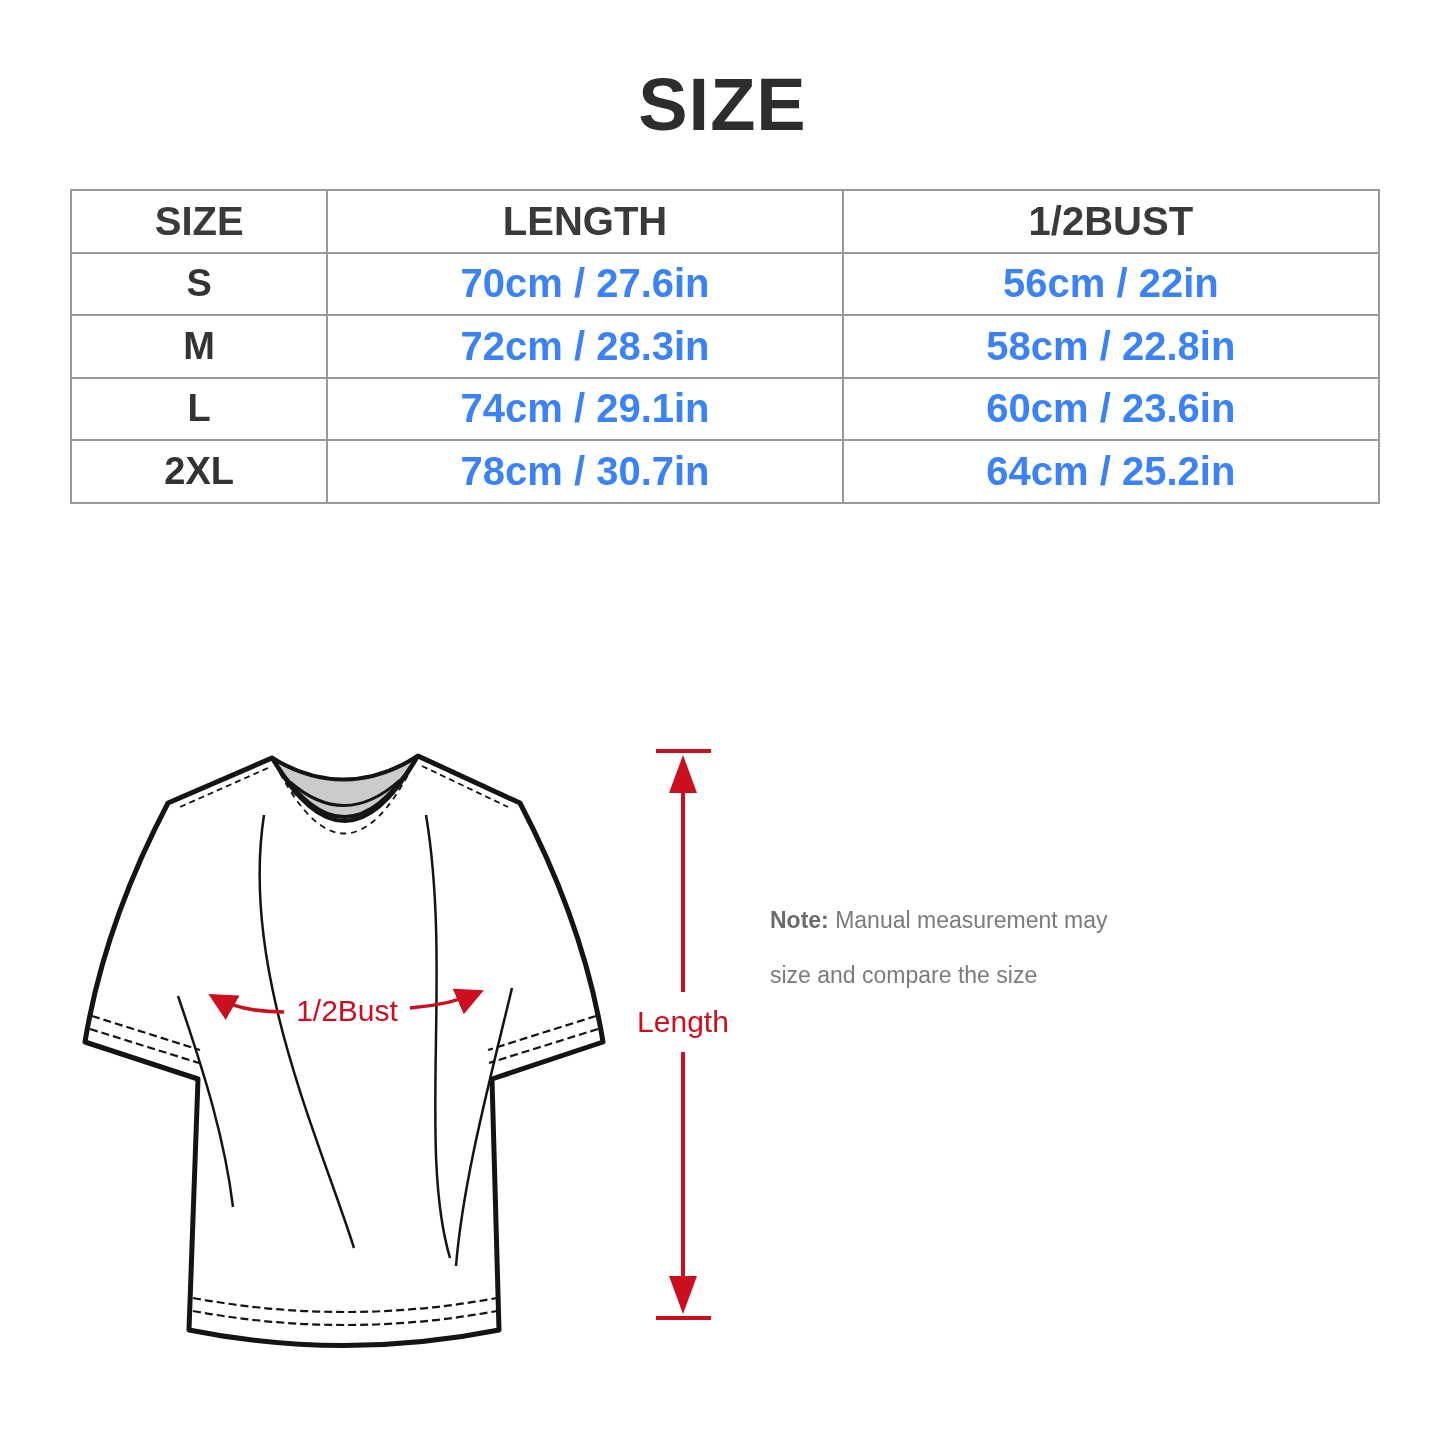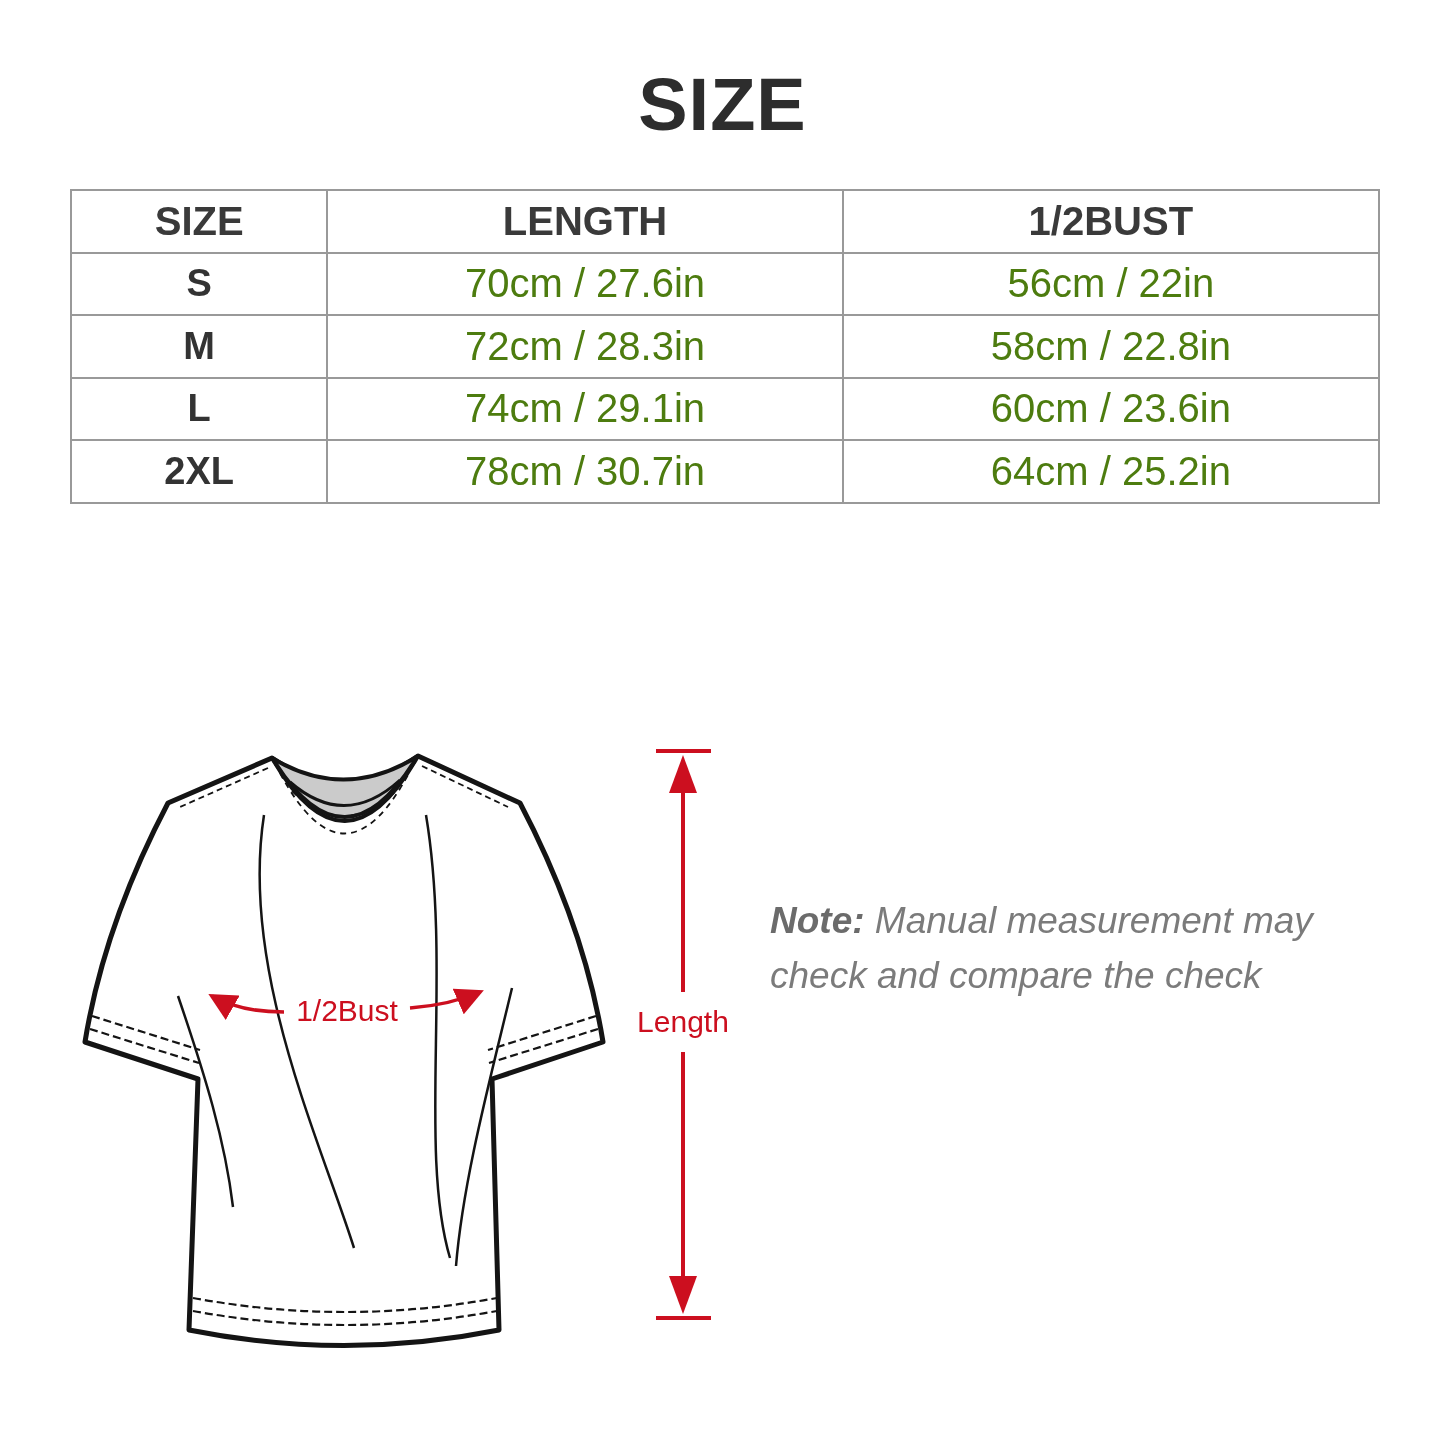--- a/index.html
+++ b/index.html
@@ -14,24 +14,24 @@
   table.size-table{
     position:absolute;left:70px;top:189px;width:1310px;
     border-collapse:collapse;table-layout:fixed;
   }
   table.size-table th, table.size-table td{
     border:2px solid #999999;height:60.5px;text-align:center;
     vertical-align:middle;padding:0;
   }
   table.size-table th{font-size:40px;font-weight:bold;color:#3a3a3a;}
   td.size-cell{font-size:38px;font-weight:bold;color:#333333;}
-  td.value-cell{font-size:40px;font-weight:normal;color:#4d7c0f;}
+  td.value-cell{font-size:40px;font-weight:bold;color:#3b82f6;}
   .note{
     position:absolute;left:770px;top:893px;width:560px;
-    font-size:37px;line-height:55px;color:#7b7b7b;font-style:italic;
+    font-size:23px;line-height:55px;color:#7b7b7b;
   }
   .note .note-label{font-weight:bold;color:#6b6b6b;}
   svg.diagram{position:absolute;left:40px;top:728px;}
   .red-label{font-size:30px;fill:#cc0f1f;}
 </style>
 </head>
 <body>
 
 <div class="page-title">SIZE</div>
 
@@ -123,14 +123,14 @@
     <path d="M 683 762 L 683 992" fill="none" stroke="#cc0f1f" stroke-width="4"></path>
     <path d="M 683 1052 L 683 1308" fill="none" stroke="#cc0f1f" stroke-width="4"></path>
     <polygon points="683,755 669,793 697,793" fill="#cc0f1f"></polygon>
     <polygon points="683,1314 669,1276 697,1276" fill="#cc0f1f"></polygon>
     <text class="red-label" x="683" y="1032" text-anchor="middle">Length</text>
   </g>
 </svg>
 
 <div class="note">
   <div class="note-line"><span class="note-label">Note:</span><span> Manual measurement may</span></div>
-  <div class="note-line">check and compare the check</div>
+  <div class="note-line">size and compare the size</div>
 </div>
 
 </body></html>

